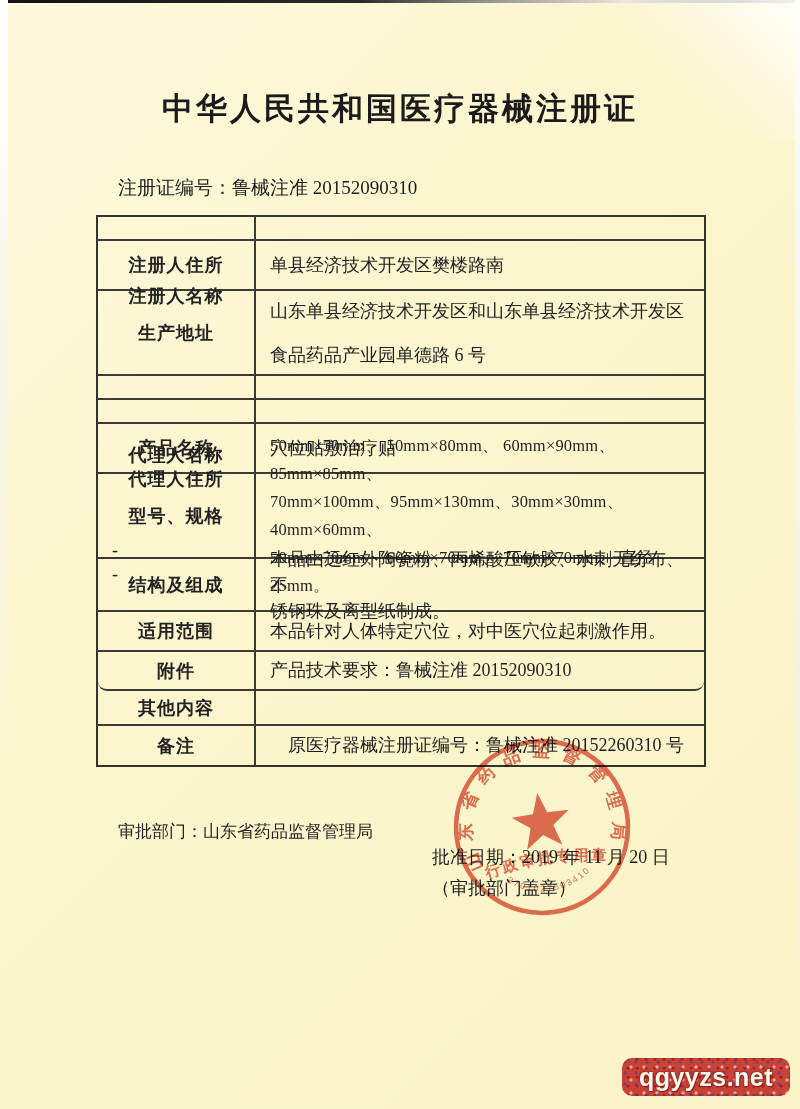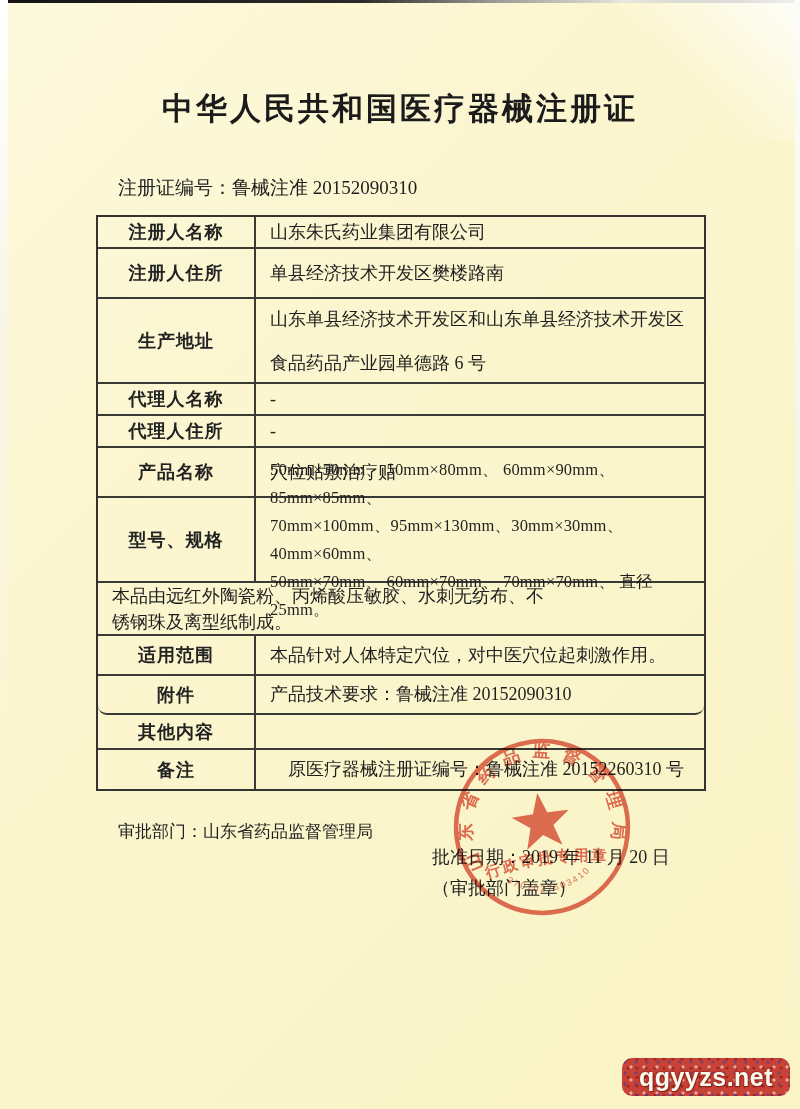--- a/index.html
+++ b/index.html
@@ -25,21 +25,21 @@
   .table{position:absolute;left:96px;top:215px;width:610px;border:2px solid #333330;
     background:rgba(255,255,255,0.0);box-sizing:border-box;}
   .row{display:flex;border-bottom:2px solid #3a3a36;box-sizing:border-box;}
   .row:last-child{border-bottom:none;}
   .cell-label{width:158px;flex:0 0 158px;border-right:2px solid #3a3a36;
     display:flex;align-items:center;justify-content:center;text-align:center;
     font-family:"Liberation Sans","DejaVu Sans",sans-serif;
     font-size:18px;font-weight:600;color:#222;letter-spacing:1px;box-sizing:border-box;}
   .cell-value{flex:1;display:flex;align-items:center;padding:4px 10px 4px 14px;
     font-size:18px;color:#1e1e1e;white-space:pre-line;box-sizing:border-box;line-height:1.35;}
-  .h36{height:32px;} .h42{height:50px;} .h85{height:85px;} .h53{height:53px;}
+  .h36{height:24px;flex-direction:column;} .h42{height:50px;} .h85{height:85px;} .h53{height:53px;}
   .h40{height:40px;justify-content:space-between;} .h39{height:39px;border-radius:9px;} .h35{height:35px;gap:44px;}
   .roomy .cell-value{line-height:44px;}
   .sizes .cell-value{font-size:16.5px;line-height:28px;letter-spacing:0.2px;}
   .tight .cell-value{line-height:26px;}
   .indent .cell-value{padding-left:32px;}
 
   .footer-dept{position:absolute;left:118px;top:820px;font-size:17px;color:#1e1e1e;}
   .footer-right{position:absolute;left:432px;top:842px;font-size:18px;color:#1e1e1e;line-height:31px;}
   .footer-right div{white-space:nowrap;}
 
@@ -68,21 +68,20 @@
   <div class="edge-left"></div>
   <div class="edge-right"></div>
 
   <div class="title">中华人民共和国医疗器械注册证</div>
 
   <div class="cert-line"><span>注册证编号：</span><span>鲁械注准 20152090310</span></div>
 
   <div class="table">
     <div class="row h36">
       <div class="cell-label">注册人名称</div>
-      <div class="cell-value">山东朱氏药业集团有限公司</div>
     </div>
     <div class="row h42">
       <div class="cell-label">注册人住所</div>
       <div class="cell-value">单县经济技术开发区樊楼路南</div>
     </div>
     <div class="row h85 roomy">
       <div class="cell-label">生产地址</div>
       <div class="cell-value">山东单县经济技术开发区和山东单县经济技术开发区
 食品药品产业园单德路 6 号</div>
     </div>
@@ -98,20 +97,21 @@
       <div class="cell-label">产品名称</div>
       <div class="cell-value">穴位贴敷治疗贴</div>
     </div>
     <div class="row h85 sizes">
       <div class="cell-label">型号、规格</div>
       <div class="cell-value">50mm×50mm、 50mm×80mm、 60mm×90mm、 85mm×85mm、
 70mm×100mm、95mm×130mm、30mm×30mm、40mm×60mm、
 50mm×70mm、 60mm×70mm、 70mm×70mm、 直径 25mm。</div>
     </div>
     <div class="row h53 tight">
+      <div class="cell-label">结构及组成</div>
       <div class="cell-value">本品由远红外陶瓷粉、丙烯酸压敏胶、水刺无纺布、不
 锈钢珠及离型纸制成。</div>
     </div>
     <div class="row h40">
       <div class="cell-label">适用范围</div>
       <div class="cell-value">本品针对人体特定穴位，对中医穴位起刺激作用。</div>
     </div>
     <div class="row h39">
       <div class="cell-label">附件</div>
       <div class="cell-value">产品技术要求：鲁械注准 20152090310</div>

